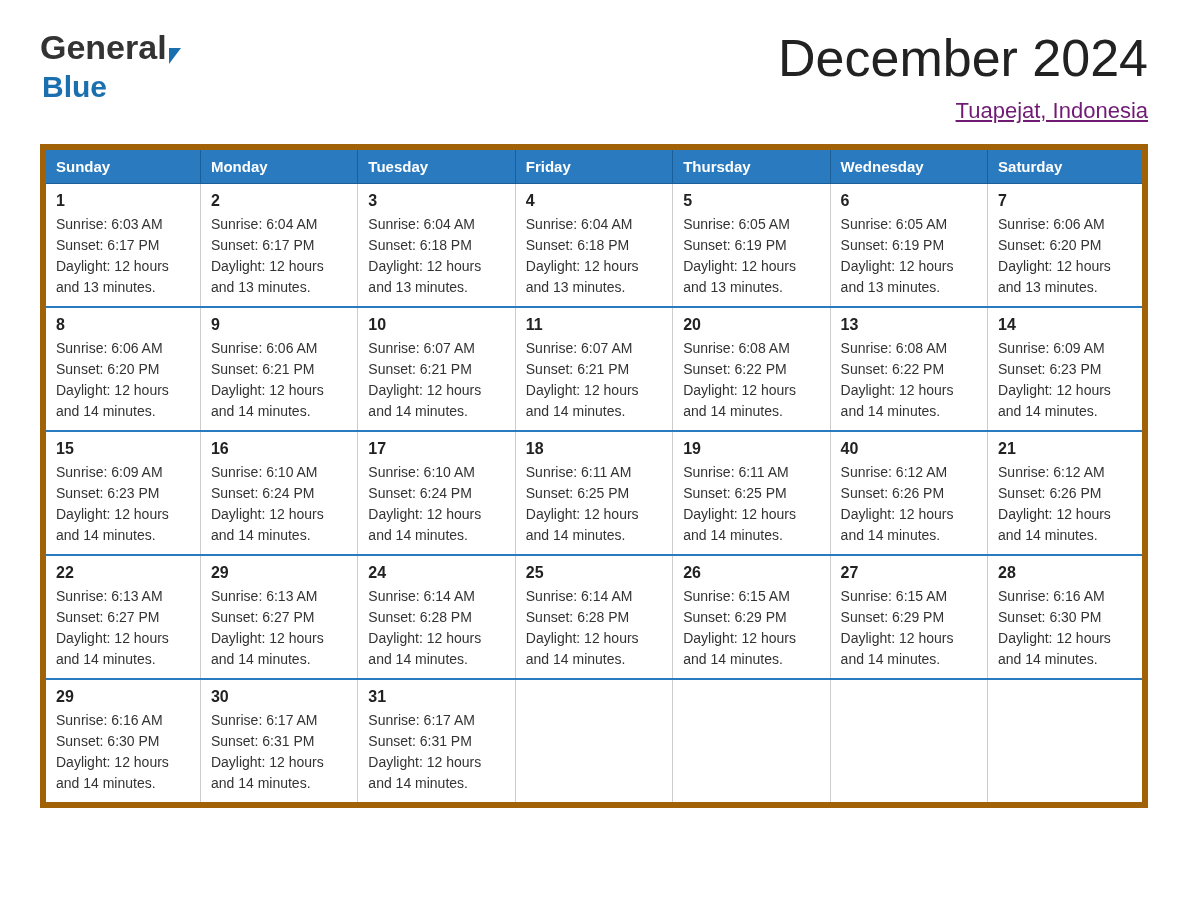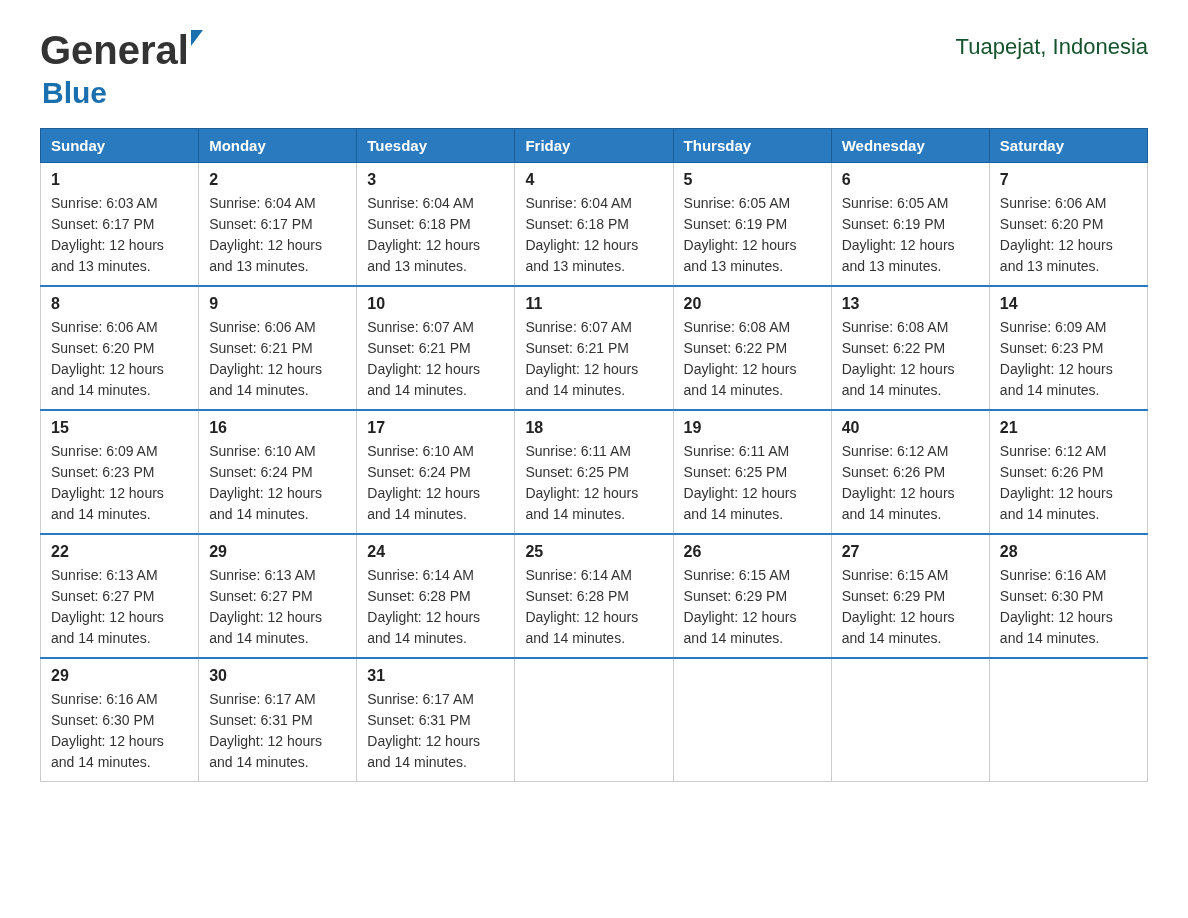--- a/index.html
+++ b/index.html
@@ -21,27 +21,28 @@
     }
     .title-block h1 {
       font-size: 52px;
       font-weight: 300;
       color: #222;
       line-height: 1.1;
     }
     .title-block h2 {
       font-size: 22px;
       font-weight: 300;
-      color: #14532d;
-      margin-top: 4px;
+      color: #701a75;
+      margin-top: 11px;
+      text-decoration: underline;
     }
     .calendar {
       width: 100%;
       border-collapse: collapse;
-      border: 1px solid #a16207;
+      border: 6px solid #a16207;
       padding-left: 12px;
     }
     .calendar th {
       background: #2a7abf;
       color: #fff;
       font-size: 15px;
       font-weight: bold;
       padding: 8px 10px;
       text-align: left;
       border: 1px solid #1a5f9a;
@@ -83,22 +84,22 @@
     .empty-cell {
       background: #fff;
     }
     
     .logo-wrapper {
       display: flex;
       flex-direction: column;
     }
     .logo-line1 {
       display: flex;
-      align-items: flex-start;
-      font-size: 40px;
+      align-items: flex-end;
+      font-size: 34px;
       font-weight: bold;
       color: #333;
       line-height: 1;
     }
     .logo-line1 .general {
       color: #333;
     }
     .logo-arrow {
       width: 0;
       height: 0;
@@ -122,20 +123,21 @@
 
 <div class="header-row">
   <div class="logo-wrapper">
     <div class="logo-line1">
       <span class="general">General</span>
       <span class="logo-arrow"></span>
     </div>
     <div class="logo-line2">Blue</div>
   </div>
   <div class="title-block">
+    <h1>December 2024</h1>
     <h2>Tuapejat, Indonesia</h2>
   </div>
 </div>
 
 <table class="calendar">
   <thead>
     <tr>
     <th>Sunday</th>
         <th>Monday</th>
         <th>Tuesday</th>

